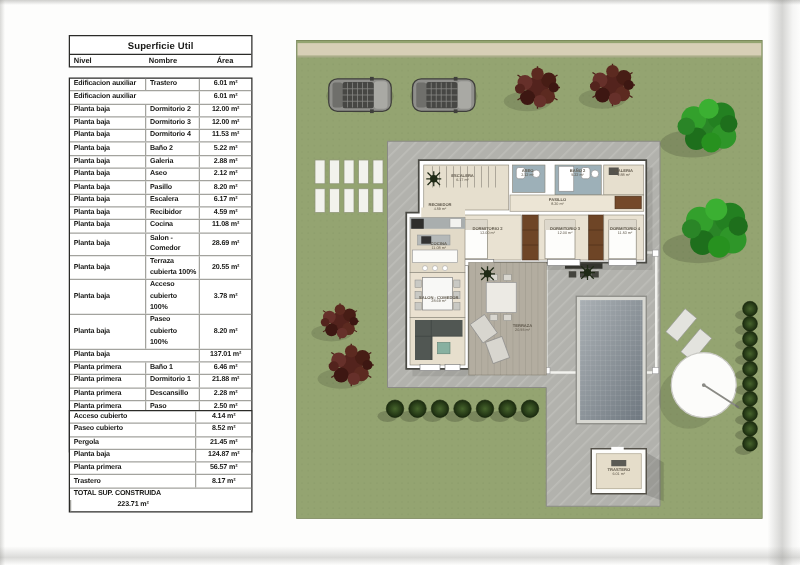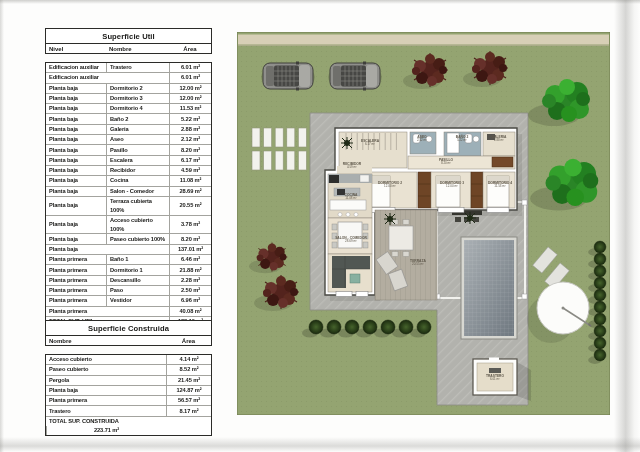--- a/index.html
+++ b/index.html
@@ -1,19 +1,19 @@
 <!DOCTYPE html>
 <html><head>
 <meta charset="utf-8">
 <style>
   html,body{margin:0;padding:0}
   body{width:640px;height:452px;position:relative;background:#fdfdfc;overflow:hidden;
        font-family:"Liberation Sans",sans-serif;-webkit-text-size-adjust:none}
   
-  .tbl{position:absolute;left:45px;width:167px;color:#181816}
+  .tbl{position:absolute;left:55px;width:147px;color:#181816}
   #t-util{top:28px}
   #t-con{top:320px}
   .tbl-head{border:1px solid #2b2b28;background:#fff}
   .tbl-title{font-size:7.6px;font-weight:700;text-align:center;padding:3px 0 2px;border-bottom:1px solid #2b2b28;letter-spacing:.1px}
   .tbl-cols{display:grid;font-size:6px;font-weight:700;align-items:center;height:9px}
   .cols-3{grid-template-columns:60px 1fr 42px}
   .cols-2{grid-template-columns:1fr 45px}
   .tbl-cols span{padding-left:3px}
   .tbl-cols .right{text-align:center;padding-left:0}
   .tbl-body{margin-top:8px;border:1px solid #2b2b28;background:#fff}
@@ -197,27 +197,20 @@
 
       <div class="row u total">
         <span class="c1">TOTAL SUP. UTIL</span>
 
         <span class="c3">183.10 m²</span>
       </div>
     </div>
 </div>
 
 <div class="tbl" id="t-con">
-  <div class="tbl-head">
-    <div class="tbl-title">Superficie Construida</div>
-    <div class="tbl-cols cols-2">
-      <span>Nombre</span>
-      <span class="right">Área</span>
-    </div>
-  </div>
   <div class="tbl-body">
 
       <div class="row c data">
         <span class="c1">Acceso cubierto</span>
         <span class="c3">4.14 m²</span>
       </div>
 
       <div class="row c data">
         <span class="c1">Paseo cubierto</span>
         <span class="c3">8.52 m²</span>

